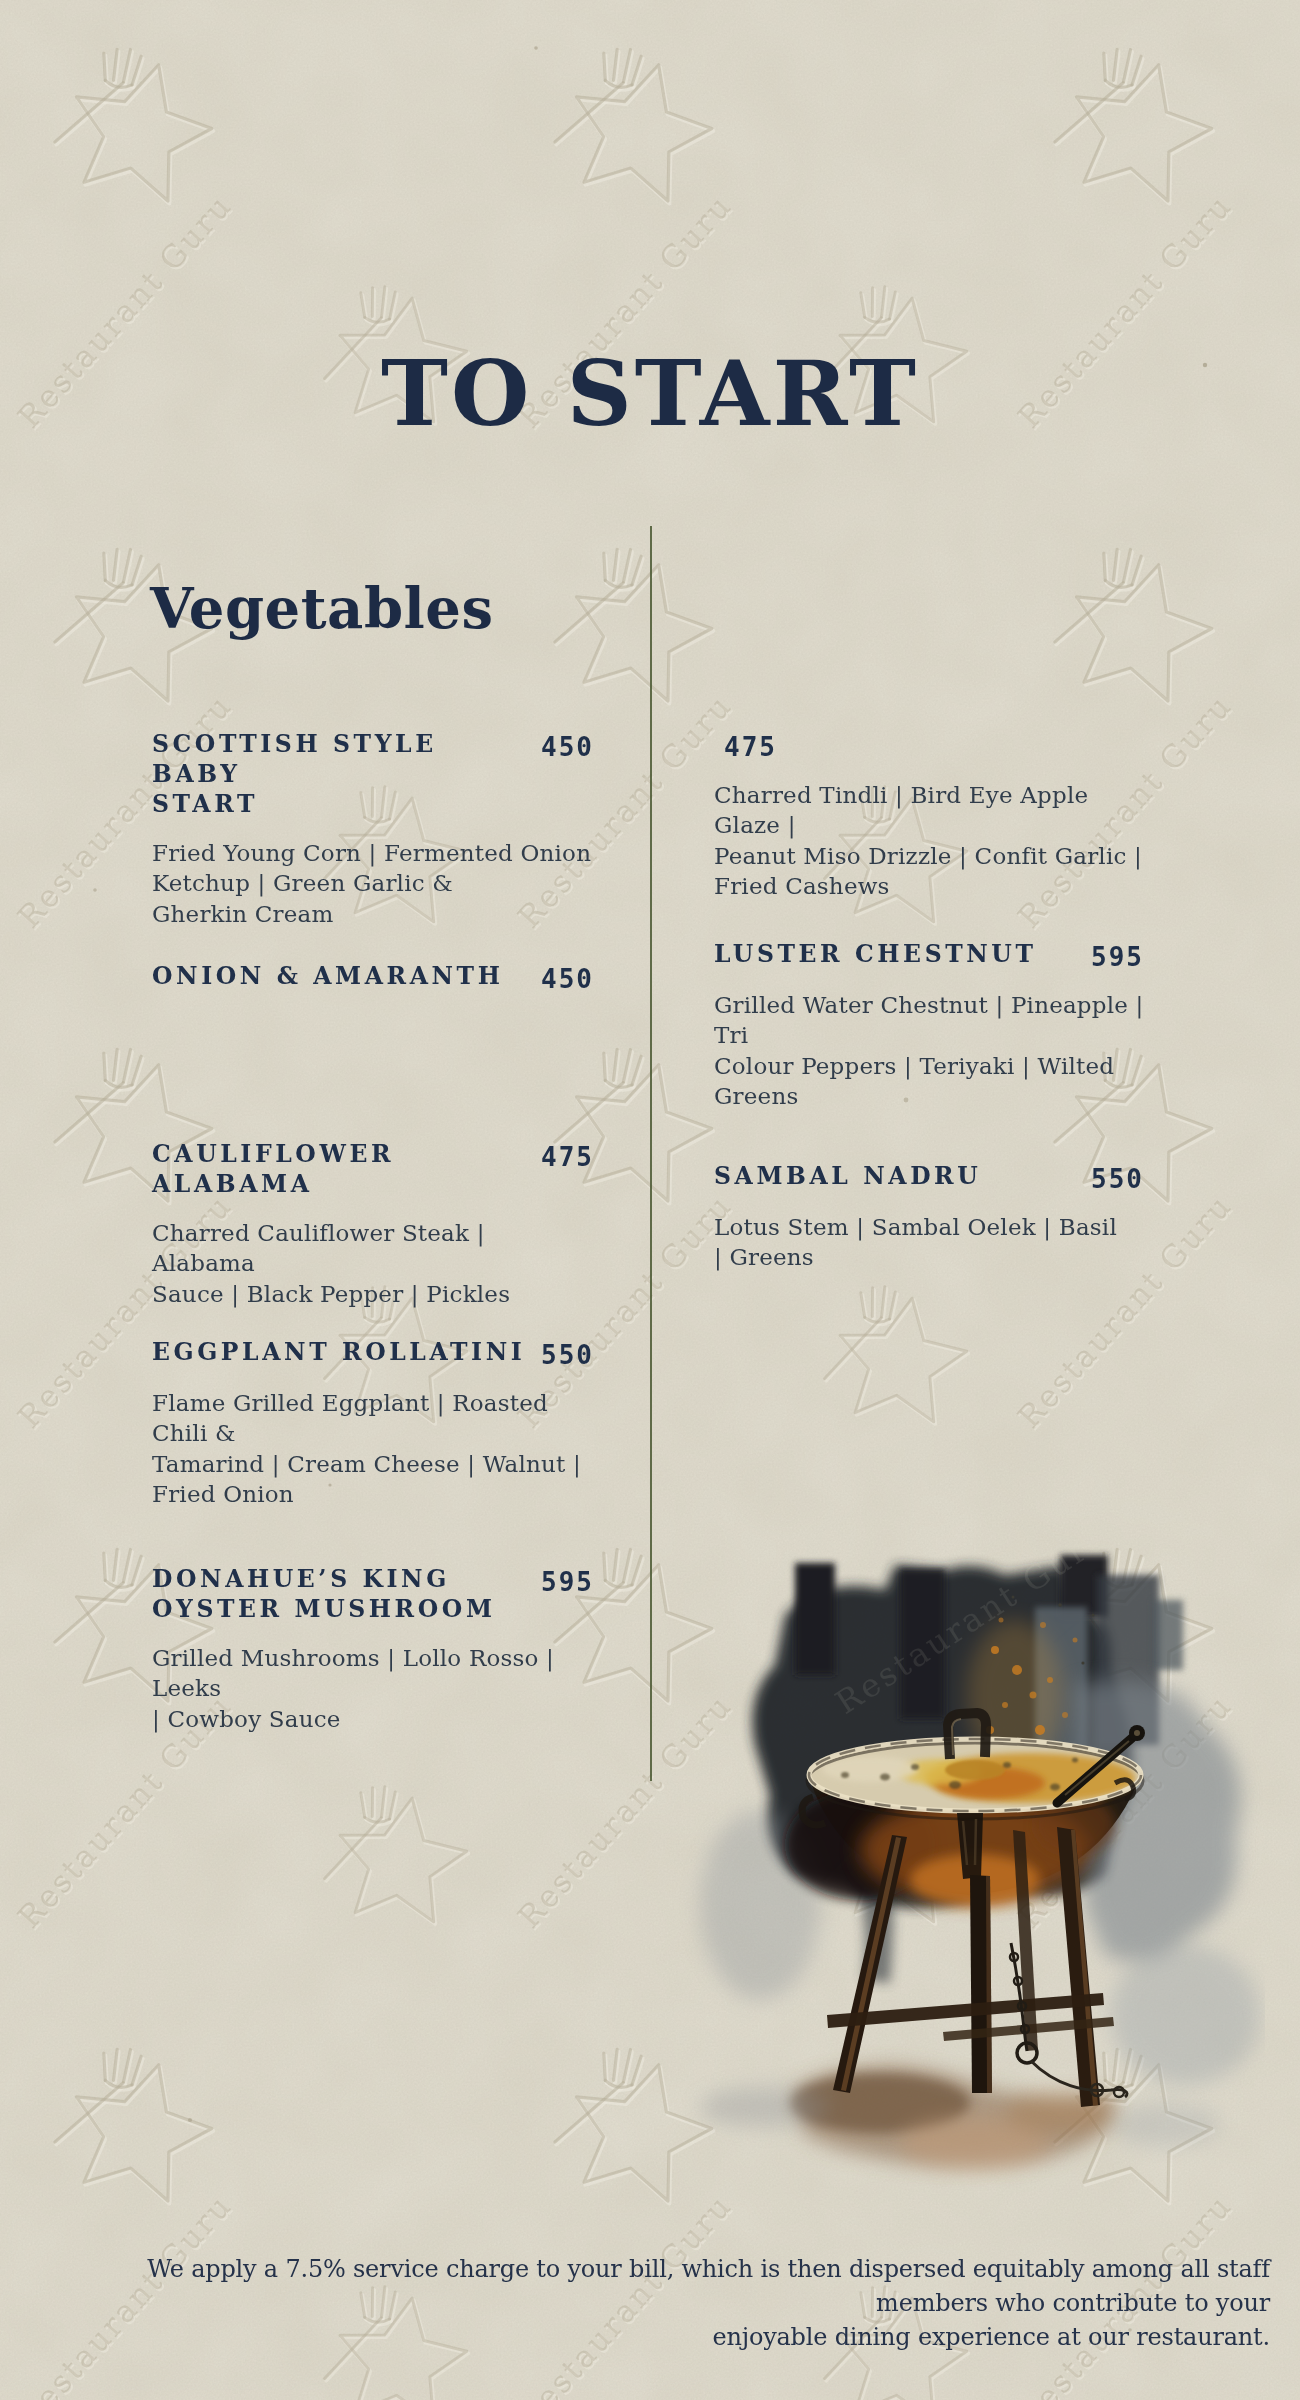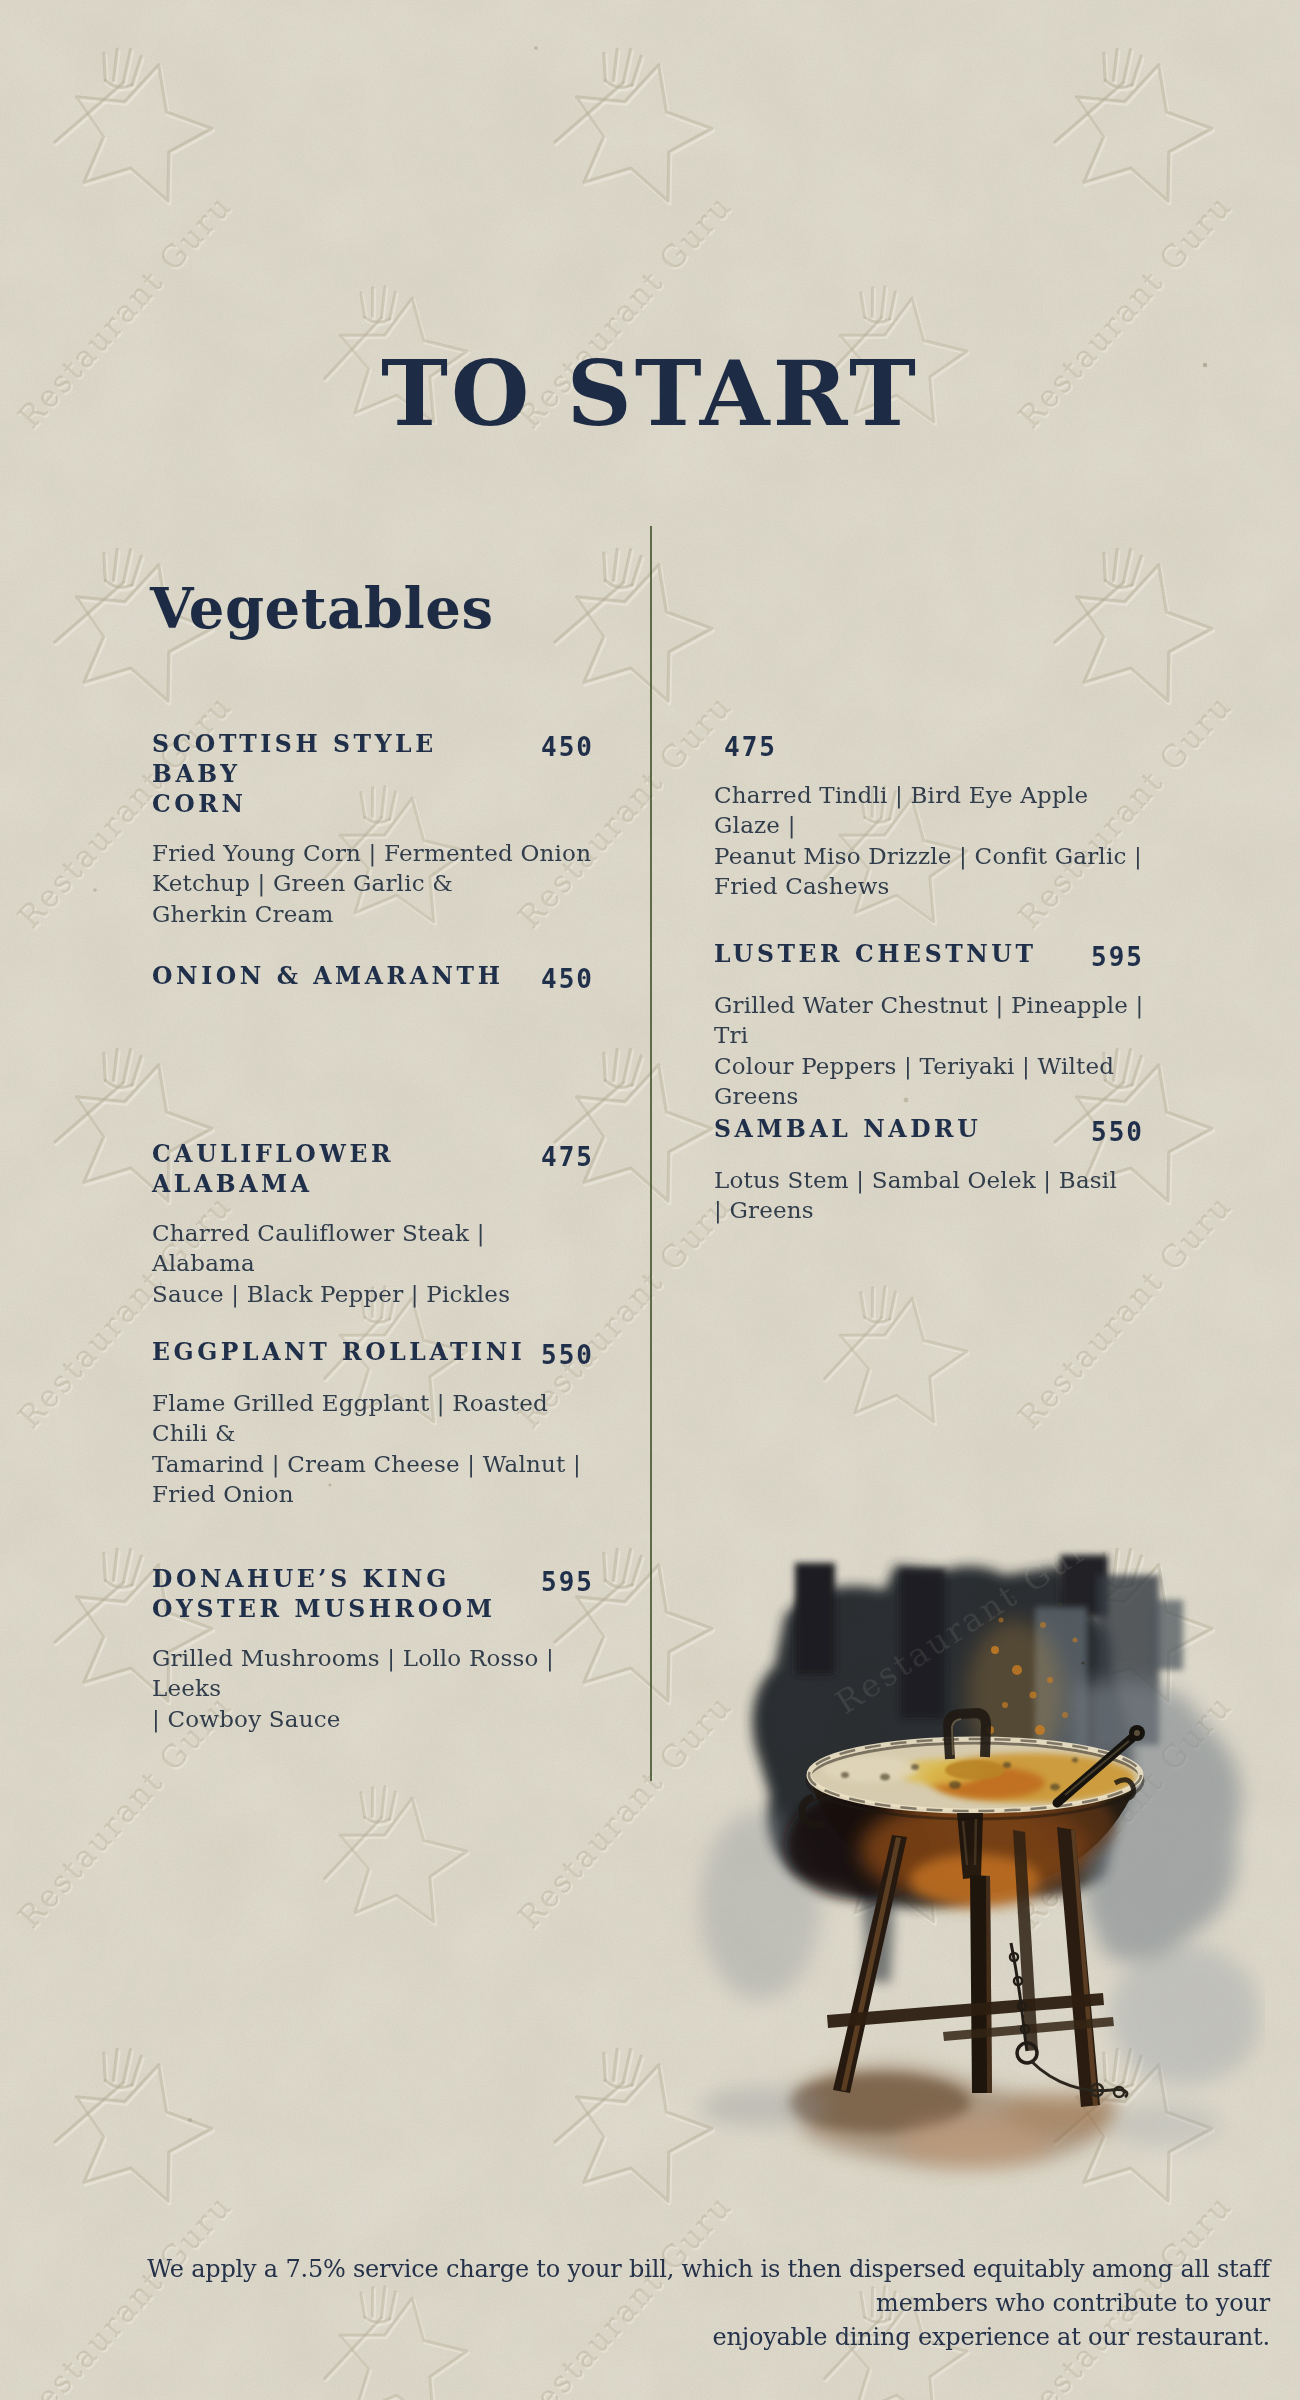--- a/index.html
+++ b/index.html
@@ -99,21 +99,21 @@
 
   <h1 class="title">TO START</h1>
 
   <h2 class="section-heading">Vegetables</h2>
 
   <div class="divider"></div>
 
   <div class="item col-left" style="top:730px">
     <div class="item-head">
       <h3 class="item-name">SCOTTISH STYLE BABY
-CORN</h3>
+START</h3>
       <span class="item-price">450</span>
     </div>
     <p class="item-desc">Fried Young Corn | Fermented Onion
 Ketchup | Green Garlic &amp;
 Gherkin Cream</p>
   </div>
 
   <div class="item col-left" style="top:962px">
     <div class="item-head">
       <h3 class="item-name">ONION &amp; AMARANTH</h3>
@@ -163,21 +163,21 @@
   <div class="item col-right" style="top:940px">
     <div class="item-head">
       <h3 class="item-name">LUSTER CHESTNUT</h3>
       <span class="item-price">595</span>
     </div>
     <p class="item-desc">Grilled Water Chestnut | Pineapple | Tri
 Colour Peppers | Teriyaki | Wilted
 Greens</p>
   </div>
 
-  <div class="item col-right" style="top:1115px">
+  <div class="item col-right" style="top:1162px">
     <div class="item-head">
       <h3 class="item-name">SAMBAL NADRU</h3>
       <span class="item-price">550</span>
     </div>
     <p class="item-desc">Lotus Stem | Sambal Oelek | Basil
 | Greens</p>
   </div>
 
   <svg class="illus" width="620" height="660" viewBox="0 0 620 660" role="img">
     <defs>

